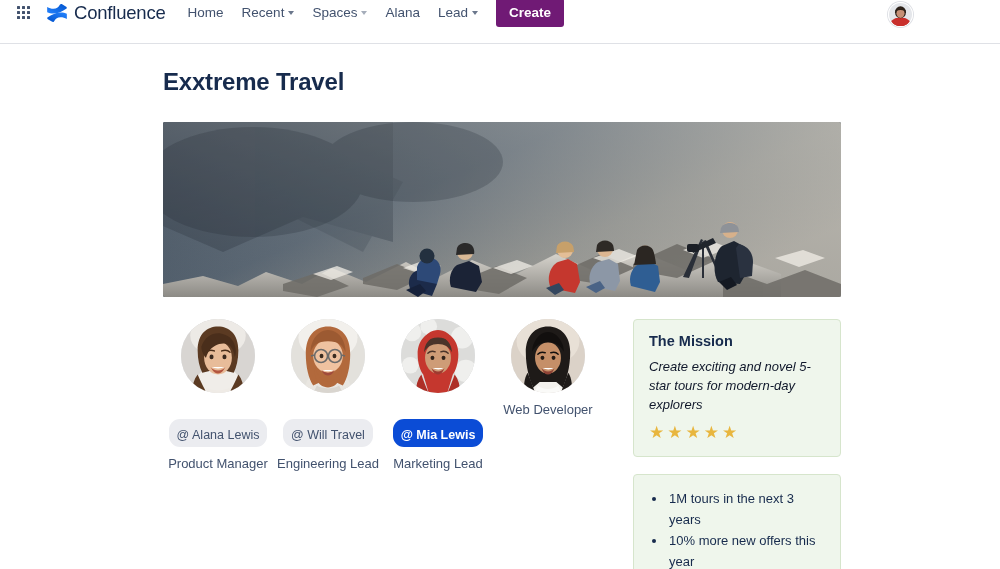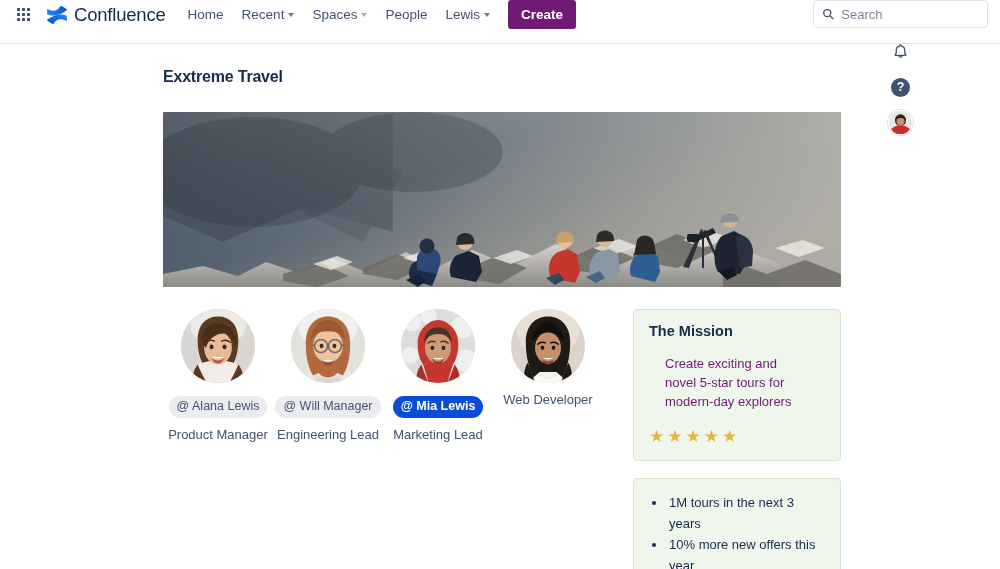--- a/index.html
+++ b/index.html
@@ -14,22 +14,22 @@
     -webkit-font-smoothing: antialiased;
   }
 
   
   .topnav {
     height: 44px;
     width: 1000px;
     background: #ffffff;
     border-bottom: 1px solid #DFE1E6;
     display: flex;
-    align-items: flex-start;
-    padding: 0 12px 0 10px;
+    align-items: flex-end;
+    padding: 0 12px 16px 10px;
     position: relative;
   }
   .nav-left { display: flex; align-items: center; gap: 0; }
 
   .app-switcher {
     width: 26px; height: 26px;
     display: flex; align-items: center; justify-content: center;
     border-radius: 3px;
     cursor: pointer;
     margin-right: 4px;
@@ -148,21 +148,21 @@
     width: 1000px;
     padding: 0;
     position: relative;
   }
   .content {
     width: 678px;
     margin: 0 0 0 163px;
     padding-top: 24px;
   }
   .page-title {
-    font-size: 16px;
+    font-size: 24px;
     font-weight: bold;
     color: #172B4D;
     margin: 0 0 26px 0;
     letter-spacing: -0.2px;
   }
 
   
   .hero {
     width: 678px;
     height: 175px;
@@ -204,23 +204,23 @@
   }
   .member-photo {
     width: 74px; height: 74px;
     border-radius: 50%;
     overflow: hidden;
     background: #DFE1E6;
   }
   .member-photo svg { display:block; width:100%; height:100%; }
 
   .mention {
-    margin-top: 13px;
+    margin-top: 26px;
     font-size: 12.5px;
-    padding: 2px 8px 3px 8px;
+    padding: 8px 8px 3px 8px;
     border-radius: 11px;
     background: #EBECF0;
     color: #42526E;
     white-space: nowrap;
     cursor: pointer;
     line-height: 1.35;
   }
   .mention.selected {
     background: #0B4CD6;
     color: #ffffff;
@@ -243,22 +243,23 @@
   .panel + .panel { margin-top: 17px; }
   .panel-title {
     font-size: 14.5px;
     font-weight: bold;
     color: #172B4D;
     margin: 0 0 9px 0;
   }
   .panel-text {
     font-size: 13px;
     line-height: 1.45;
-    color: #701a75;
-    margin: 16px;
+    color: #0f172a;
+    margin: 0;
+    font-style: italic;
   }
   .stars {
     margin-top: 9px;
     display: flex;
     gap: 3px;
     font-size: 17px;
     color: #E8B63F;
     line-height: 1;
   }
   .goals {
@@ -314,24 +315,24 @@
       </div>
       <div class="nav-item">
         <span>Recent</span>
         <span class="caret"></span>
       </div>
       <div class="nav-item">
         <span>Spaces</span>
         <span class="caret light"></span>
       </div>
       <div class="nav-item">
-        <span>People</span>
+        <span>Alana</span>
       </div>
       <div class="nav-item">
-        <span>Lewis</span>
+        <span>Lead</span>
         <span class="caret"></span>
       </div>
     </div>
 
     <button class="create-btn">Create</button>
   </div>
 
   <div class="nav-right">
     <div class="search-box">
       <svg width="14" height="14" viewBox="0 0 16 16">
@@ -507,21 +508,21 @@
                 <g fill="none" stroke="#6B6B6B" stroke-width="1.7">
                   <circle cx="32.5" cy="40" r="7"></circle>
                   <circle cx="47.5" cy="40" r="7"></circle>
                   <path d="M39.5 40h1M25.5 39l-4 1M54.5 39l4 1"></path>
                 </g>
                 <path d="M33 55c4 4 10 4 14 0 0 0-2 6-7 6s-7-6-7-6z" fill="#A04B3C"></path>
                 <path d="M34 55c4 2 8 2 12 0-2 0-10 0-12 0z" fill="#fff"></path>
                 <path d="M28 72c5 4 19 4 24 0l4 8H24z" fill="#D9D5CF"></path>
               </svg>
             </div>
-            <div class="mention">@ Will Manager</div>
+            <div class="mention">@ Will Travel</div>
             <div class="member-role">Engineering Lead</div>
           </div>
 
           <div class="member">
             <div class="member-photo">
               <svg viewBox="0 0 80 80">
                 <rect width="80" height="80" fill="#DCDCDA"></rect>
                 <g fill="#EFEFED">
                   <circle cx="12" cy="14" r="10"></circle>
                     <circle cx="66" cy="20" r="12"></circle>

